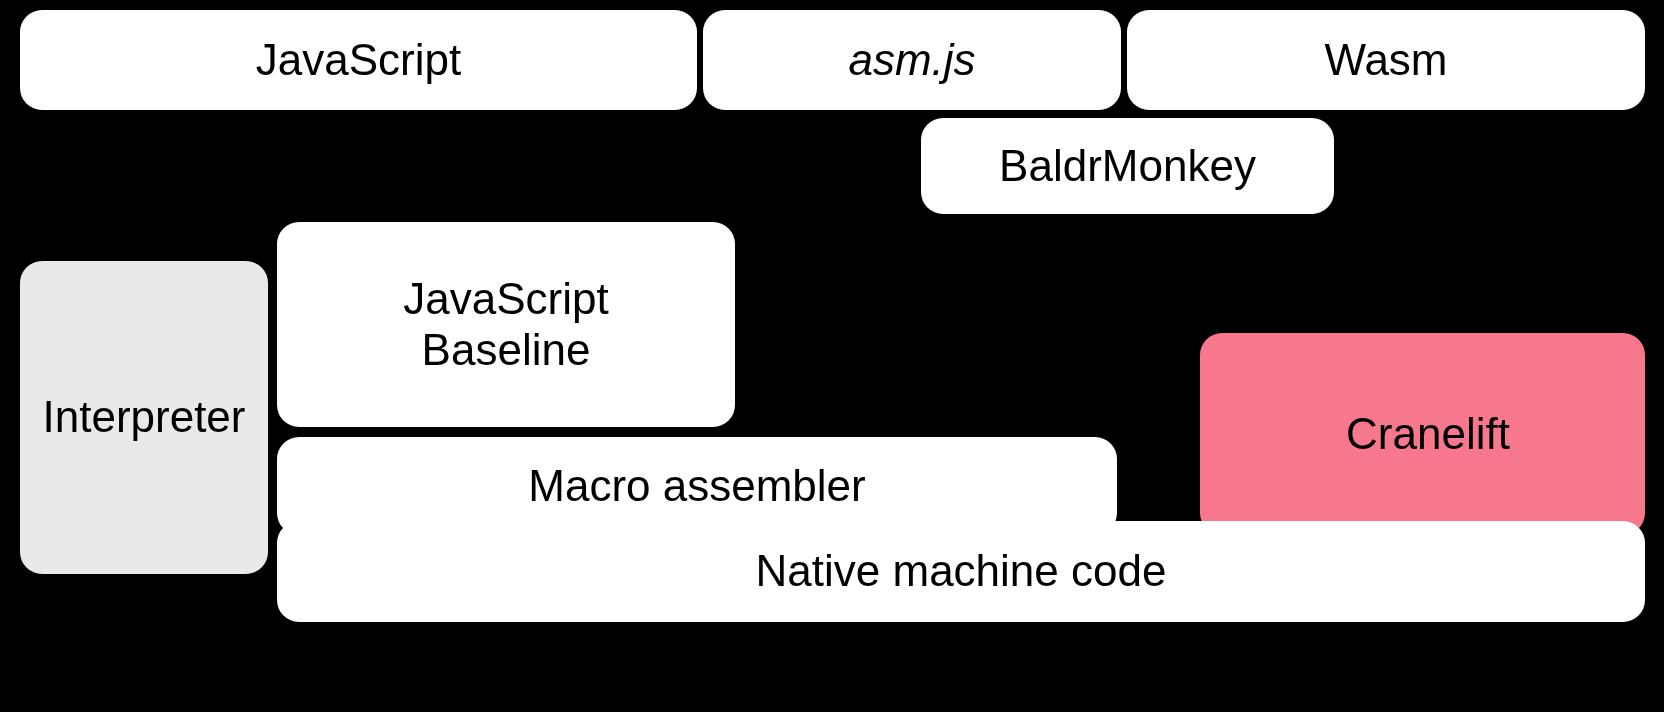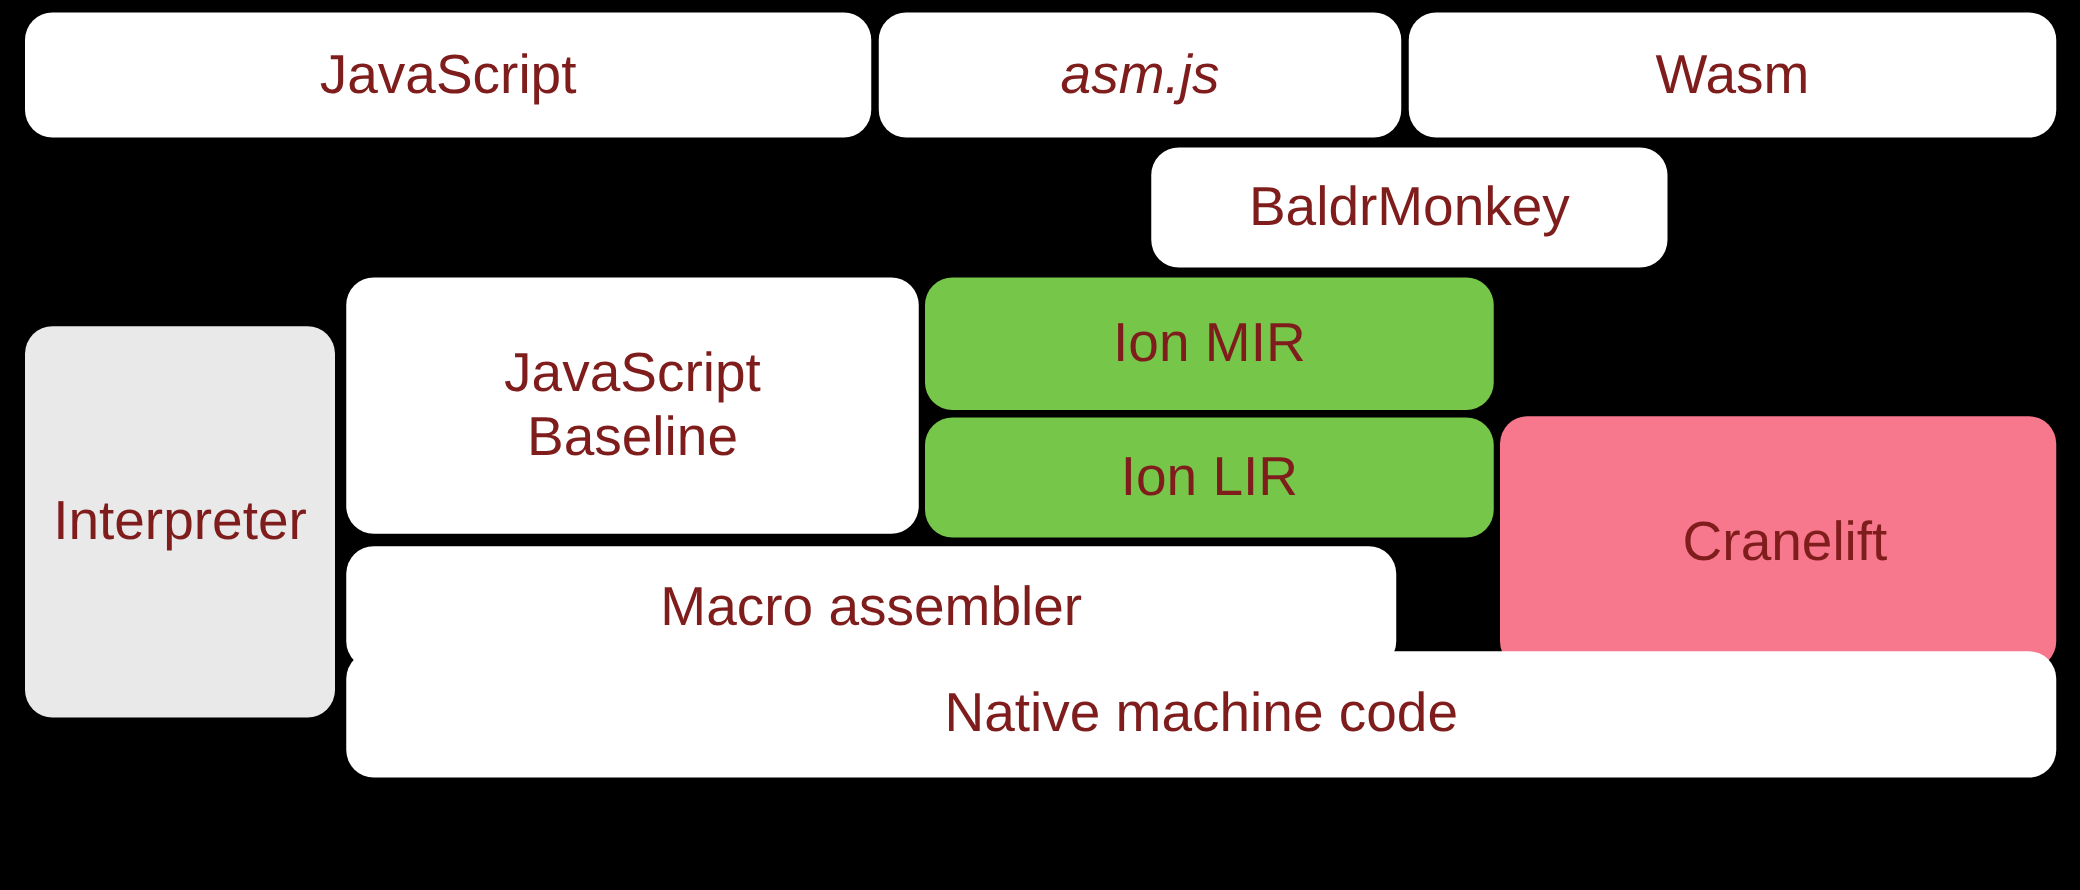--- a/index.html
+++ b/index.html
@@ -17,21 +17,21 @@
     font-family: "Liberation Sans", sans-serif;
   }
   .node {
     position: absolute;
     box-sizing: border-box;
     border-radius: 22px;
     display: flex;
     align-items: center;
     justify-content: center;
     text-align: center;
-    color: #7f1d1d;
+    color: #000000;
     font-family: "Liberation Sans", sans-serif;
     font-weight: 400;
     font-size: 44px;
     line-height: 1.14;
     letter-spacing: 0px;
     white-space: pre-line;
     user-select: none;
   }
   .node.fill-white  { background: #ffffff; }
   .node.fill-gray   { background: #e9e9e9; margin-top: 39px; }
@@ -42,18 +42,16 @@
 <body>
 
 <div id="diagram-root" style="width: 1664px; height: 712px; background: rgb(0, 0, 0);">
     <div class="node fill-white" style="left: 20px; top: 10px; width: 677px; height: 100px;"><span>JavaScript</span></div>
     <div class="node fill-white" style="left: 703px; top: 10px; width: 418px; height: 100px; font-style: italic;"><span>asm.js</span></div>
     <div class="node fill-white" style="left: 1127px; top: 10px; width: 518px; height: 100px;"><span>Wasm</span></div>
     <div class="node fill-white" style="left: 921px; top: 118px; width: 413px; height: 96px;"><span>BaldrMonkey</span></div>
     <div class="node fill-gray" style="left: 20px; top: 222px; width: 248px; height: 313px;"><span>Interpreter</span></div>
     <div class="node fill-white" style="left: 277px; top: 222px; width: 458px; height: 205px;"><span>JavaScript
 Baseline</span></div>
-    <div class="node fill-green" style="left: 740px; top: 222px; width: 455px; height: 106px;"><span>Ion MIR</span></div>
-    <div class="node fill-green" style="left: 740px; top: 334px; width: 455px; height: 96px;"><span>Ion LIR</span></div>
     <div class="node fill-pink" style="left: 1200px; top: 333px; width: 445px; height: 202px;"><span>Cranelift</span></div>
     <div class="node fill-white" style="left: 277px; top: 437px; width: 840px; height: 98px;"><span>Macro assembler</span></div>
     <div class="node fill-white" style="left: 277px; top: 521px; width: 1368px; height: 101px;"><span>Native machine code</span></div>
   </div>
 
 </body></html>

